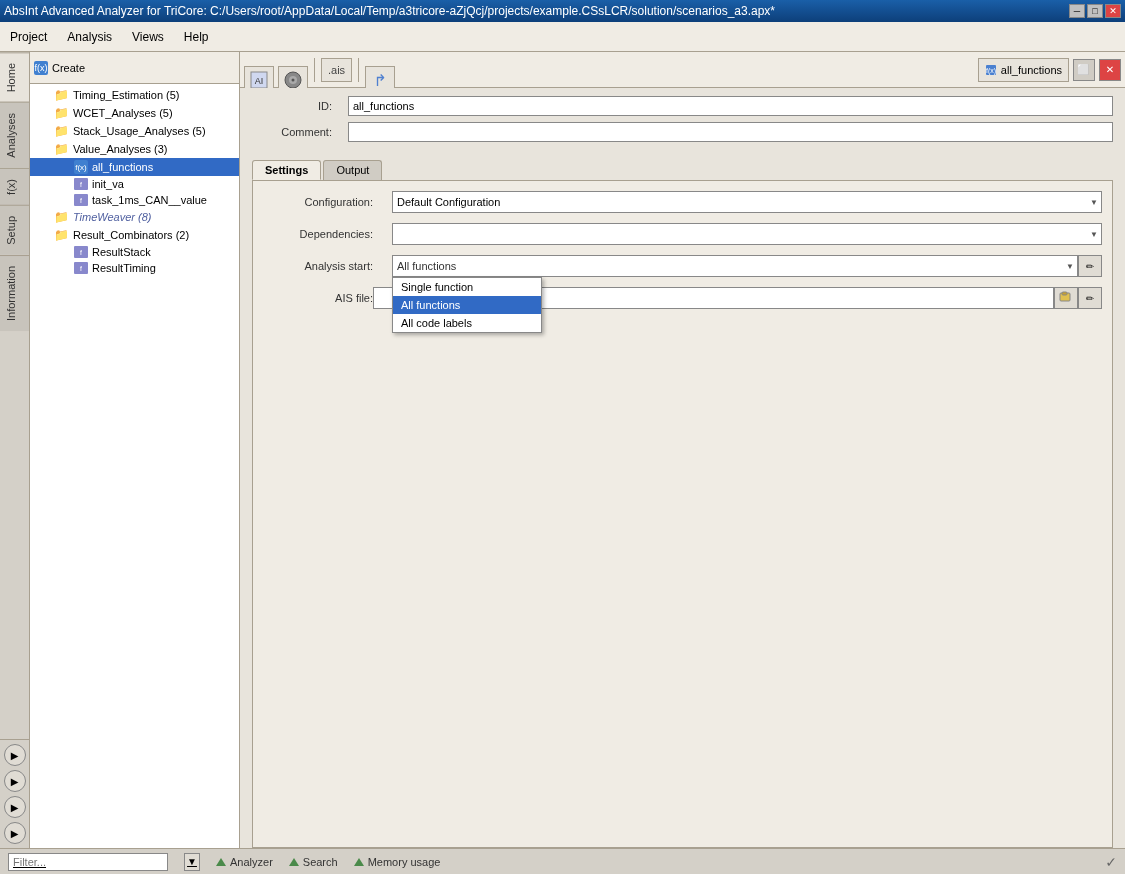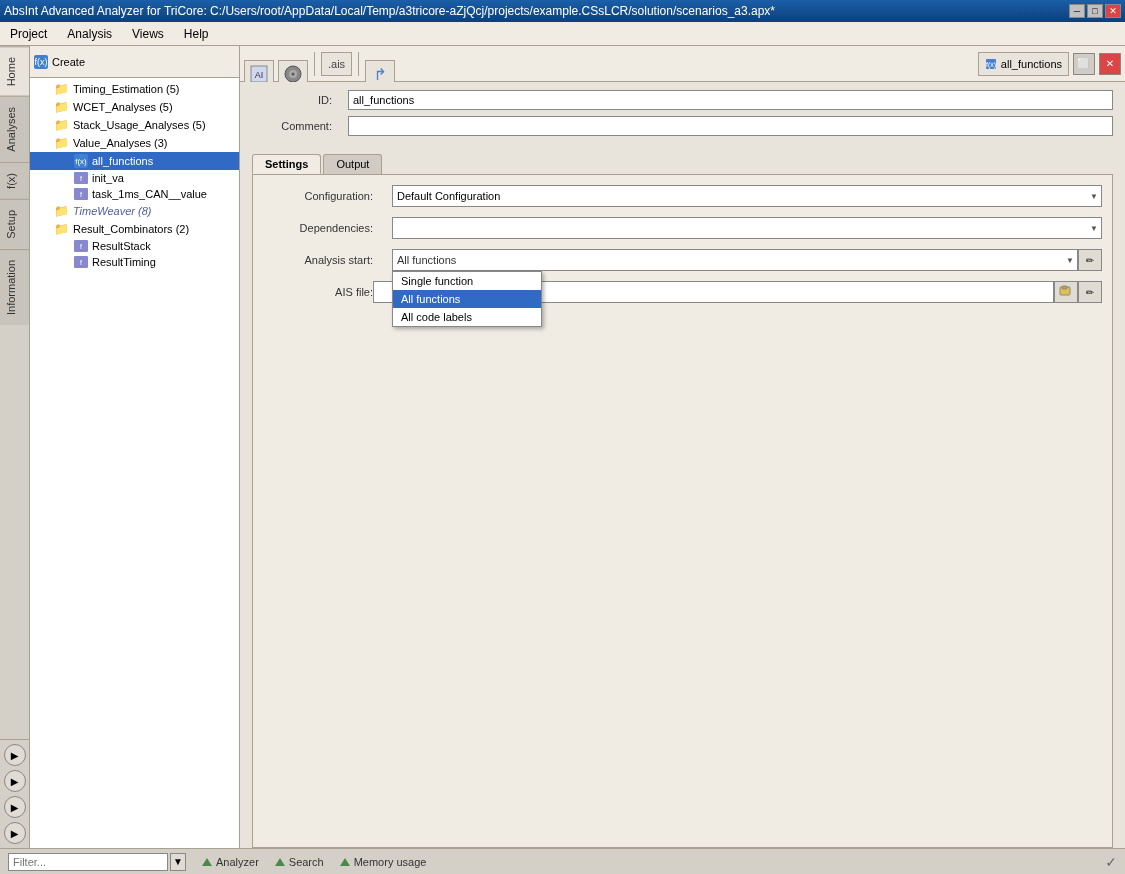--- a/index.html
+++ b/index.html
@@ -23,21 +23,21 @@
       border: 1px solid #888;
       font-size: 9px;
       display: flex; align-items: center; justify-content: center;
       cursor: pointer;
       color: black;
     }
 
     
     .menu-bar {
       background: #f0ece4;
-      height: 24px;
+      height: 30px;
       display: flex;
       align-items: center;
       border-bottom: 1px solid #a8a090;
       padding: 0 4px;
       gap: 8px;
     }
     .menu-item {
       padding: 2px 6px;
       font-size: 12px;
       cursor: pointer;
@@ -608,21 +608,21 @@
             </svg>
           </div>
           <div class="edit-btn" style="font-size:10px;">✏</div>
         </div>
 
       </div>
     </div>
   </div>
 
   <div class="status-bar">
-    <div style="display:flex; align-items:flex-end; gap:2px;">
+    <div style="display:flex; align-items:flex-end; gap:16px;text-decoration:underline;">
       <input class="filter-input" type="text" placeholder="Filter..." style="">
       <div class="filter-btn">▼</div>
     </div>
     <div class="status-item">
       <div class="status-triangle"></div>
       <span>Analyzer</span>
     </div>
     <div class="status-item">
       <div class="status-triangle"></div>
       <span>Search</span>

